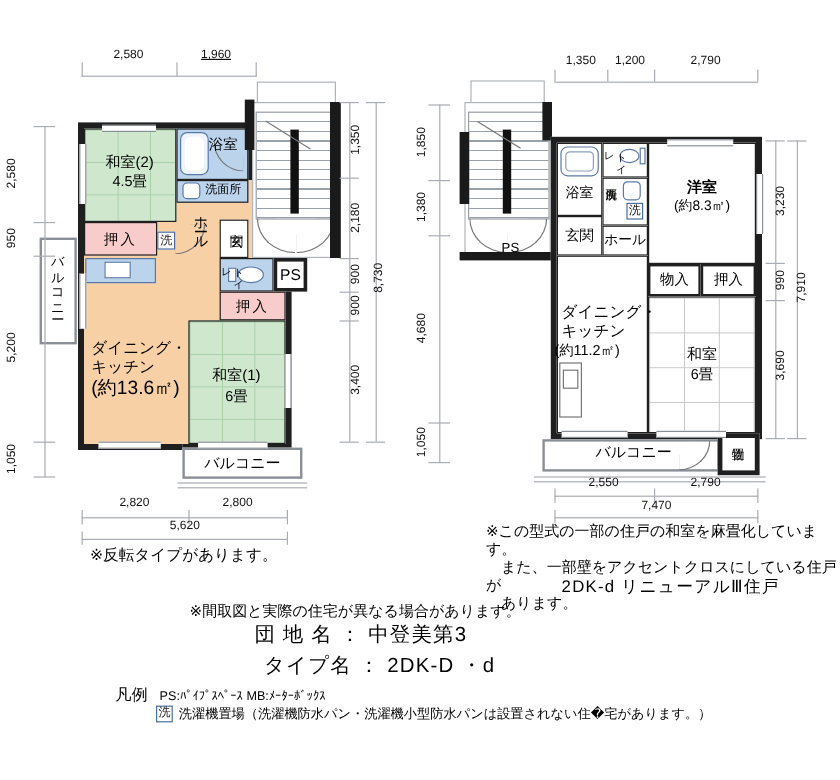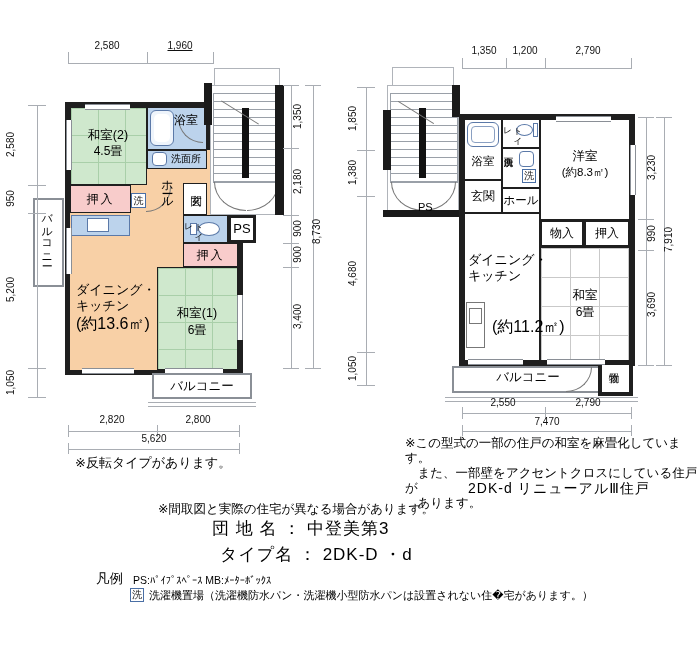--- a/index.html
+++ b/index.html
@@ -202,27 +202,27 @@
   <div class="win" style="left:556px;top:116px;width:55px;height:6px;"></div>
   <div class="win" style="left:468px;top:359px;width:55px;height:6px;"></div>
   <div class="win" style="left:547px;top:359px;width:58px;height:6px;"></div>
   <div class="winv" style="left:630px;top:145px;width:6px;height:50px;"></div>
 
   <div class="lb ctr" style="left:466px;top:155px;width:34px;font-size:11.5px;">浴室</div>
   <div class="lb vtext" style="left:503px;top:121px;height:26px;font-size:8.5px;letter-spacing:0;">トイレ</div>
   <div class="lb vtext" style="left:503px;top:150px;height:37px;font-size:9.5px;letter-spacing:0;">洗面所</div>
   <div class="lb ctr" style="left:466px;top:189px;width:34px;font-size:12px;">玄関</div>
   <div class="lb ctr" style="left:502px;top:194px;width:38px;font-size:11.5px;">ホール</div>
-  <div class="lb ctr" style="left:555px;top:149px;width:60px;font-size:12.5px;">洋室</div>
+  <div class="lb ctr" style="left:555px;top:149px;width:60px;font-size:12.5px;font-weight:bold;">洋室</div>
   <div class="lb ctr" style="left:548px;top:166px;width:74px;font-size:11.5px;">(約8.3㎡)</div>
   <div class="lb ctr" style="left:541px;top:226px;width:42px;font-size:12px;">物入</div>
   <div class="lb ctr" style="left:585px;top:226px;width:44px;font-size:12px;">押入</div>
   <div class="lb" style="left:468px;top:252px;font-size:13px;">ダイニング・
 キッチン</div>
-  <div class="lb" style="left:492px;top:285px;font-size:16px;margin-top:32px;">(約11.2㎡)</div>
+  <div class="lb" style="left:462px;top:285px;font-size:12px;">(約11.2㎡)</div>
   <div class="lb ctr" style="left:555px;top:288px;width:60px;font-size:12.5px;">和室</div>
   <div class="lb ctr" style="left:555px;top:305px;width:60px;font-size:12px;">6畳</div>
   <div class="lb ctr" style="left:486px;top:370px;width:84px;font-size:12.5px;">バルコニー</div>
   <div class="lb vtext" style="left:608px;top:365px;height:28px;font-size:10.5px;letter-spacing:0;">物置</div>
 
   <div class="dm" style="left:464px;top:45px;">1,350</div>
   <div class="dm" style="left:505px;top:45px;">1,200</div>
   <div class="dm" style="left:568px;top:45px;">2,790</div>
   <div class="ln" style="left:462px;top:68px;width:170px;height:1px;"></div>
   <div class="tk" style="left:462px;top:58px;width:1px;height:10px;"></div>

